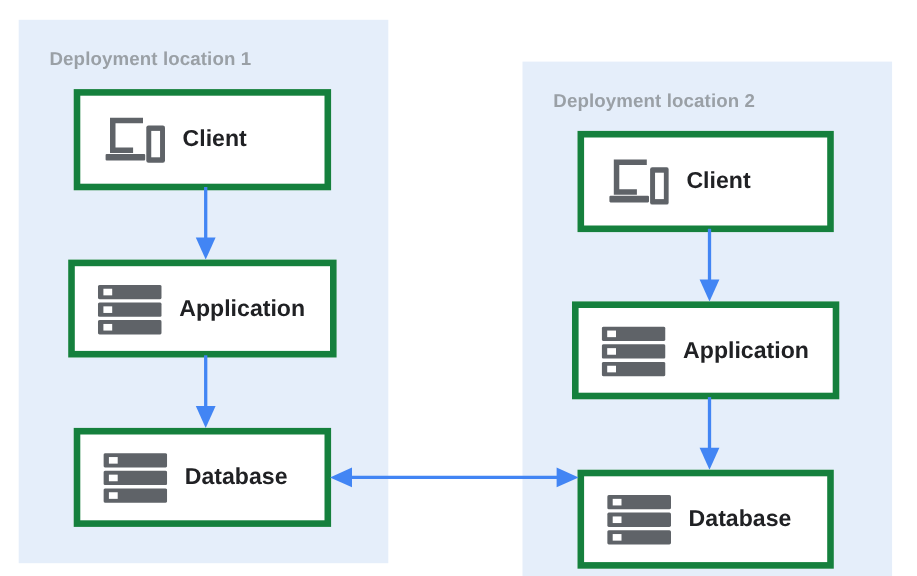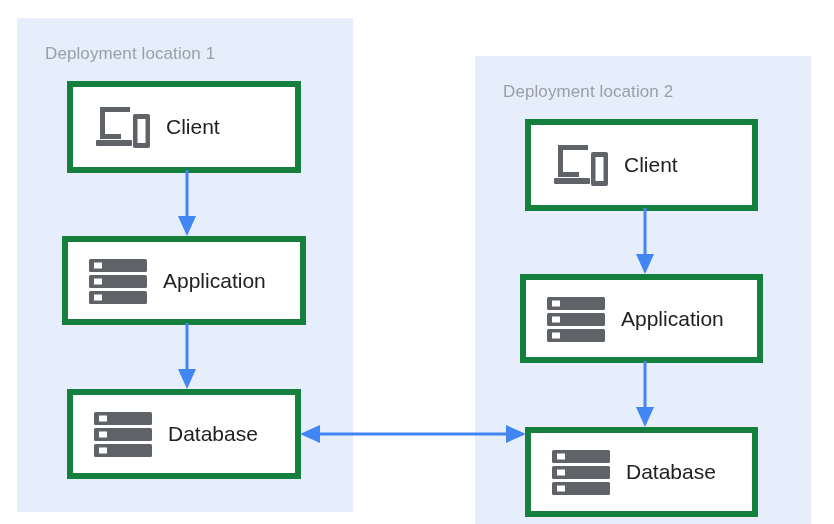--- a/index.html
+++ b/index.html
@@ -11,20 +11,21 @@
   body {
     font-family: "Liberation Sans", sans-serif;
     -webkit-font-smoothing: antialiased;
   }
   #diagram-root {
     position: relative;
     width: 834px;
     height: 524px;
     background: #ffffff;
     overflow: hidden;
+    font-weight: bold;
   }
 
   
   .panel {
     position: absolute;
     top: 18px;
     width: 336px;
     height: 494px;
     background: #e5eefa;
   }

